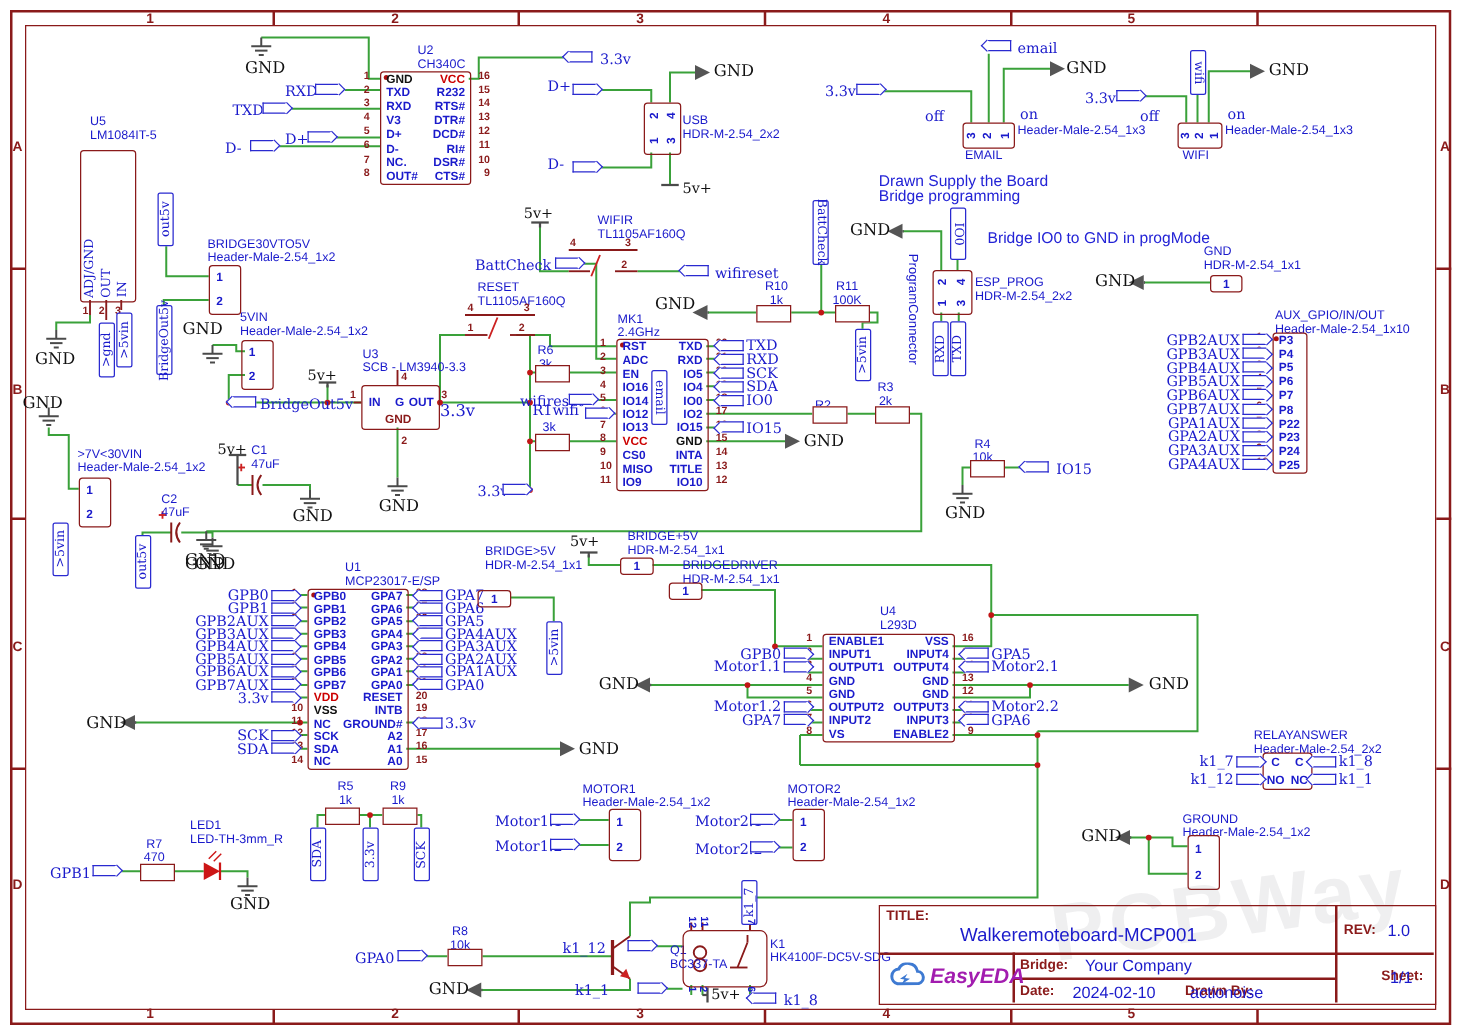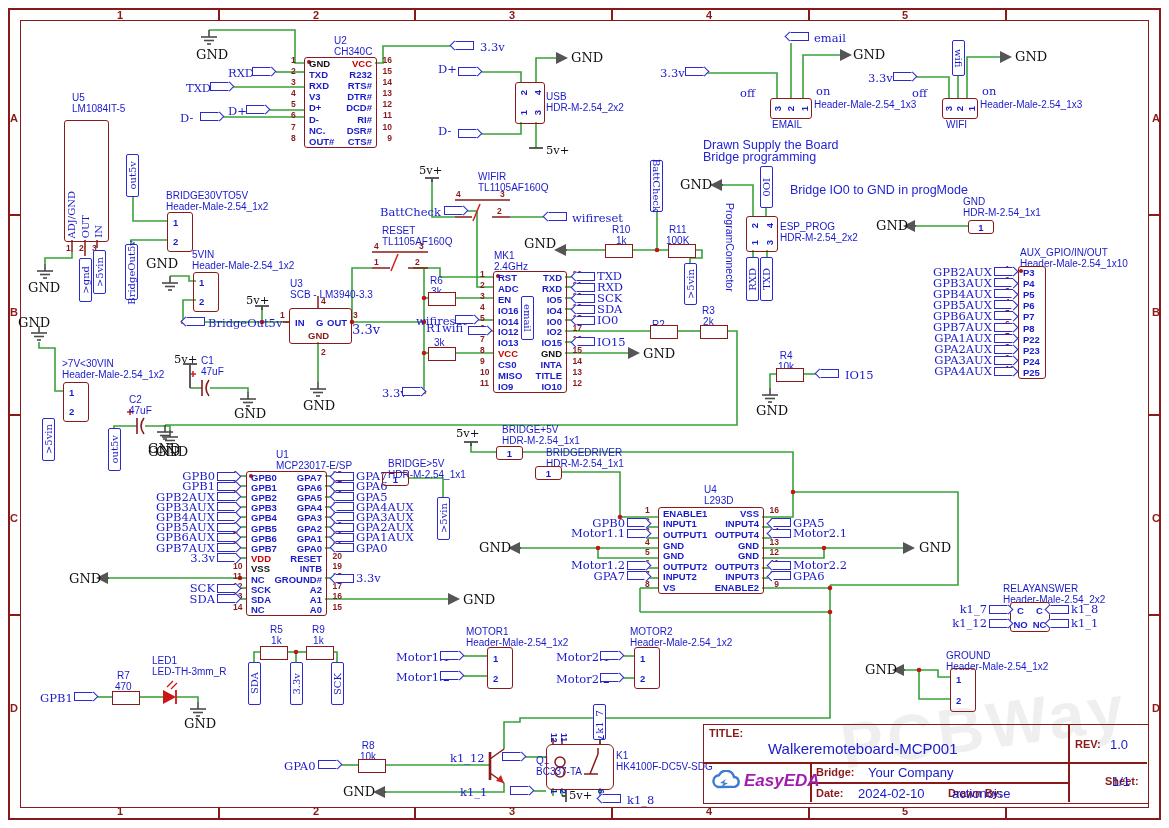--- a/index.html
+++ b/index.html
@@ -1227,21 +1227,21 @@
       </div>
       <div class="fr st empty">
         <span class="fg l"></span>
         <span class="nf"></span>
       </div>
     </div>
 <span class="gt" style="left:69px;top:571px">GND</span>
 <span class="gt" style="left:463px;top:592px">GND</span>
 <span class="gt" style="left:148px;top:444px">GND</span>
 
-<div class="lbl" style="left:388px;top:458px">
+<div class="lbl" style="left:388px;top:436px">
   <div>BRIDGE&gt;5V</div>
       <div>HDR-M-2.54_1x1</div>
     </div>
 <div class="box" style="left:382px;top:472px;width:25px;height:12px;display:flex;align-items:center;justify-content:center">
       <span class="hd">1</span>
     </div>
 <div class="vf" style="left:437px;top:497px;height:43px">
       <span class="vtxt up">&gt;5vin</span>
     </div>
 <span class="pw" style="left:456px;top:426px">5v+</span>

